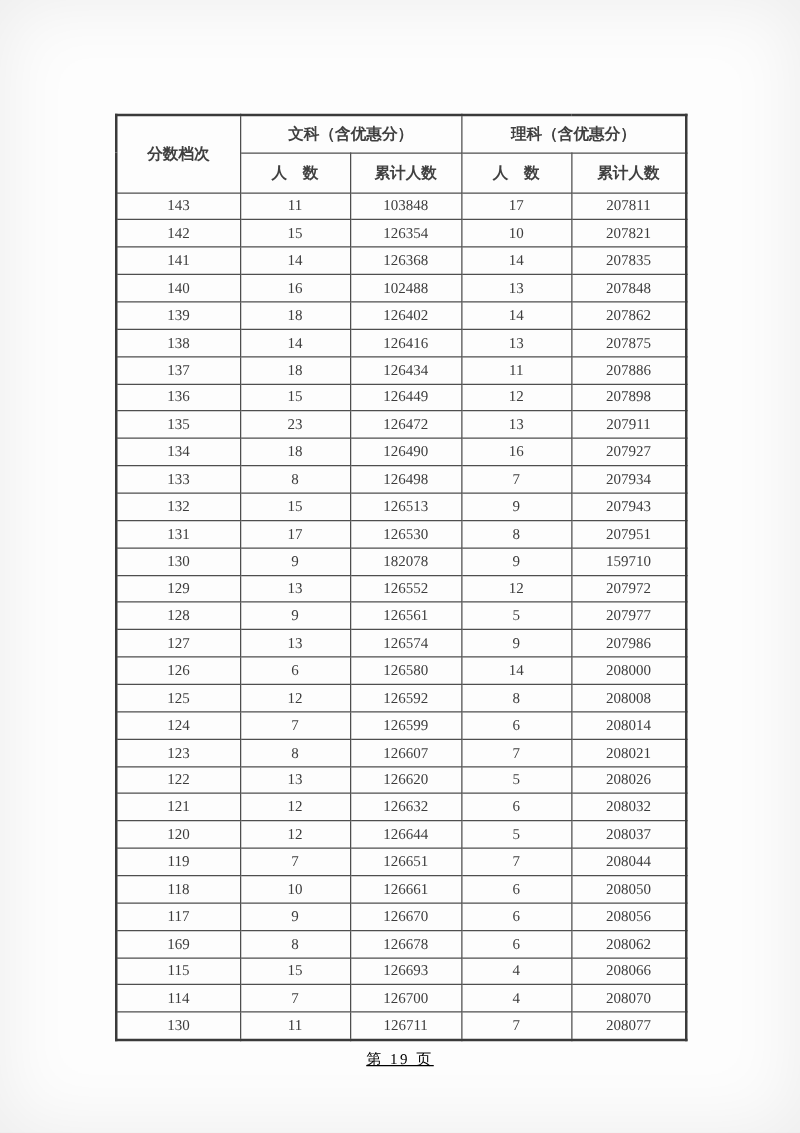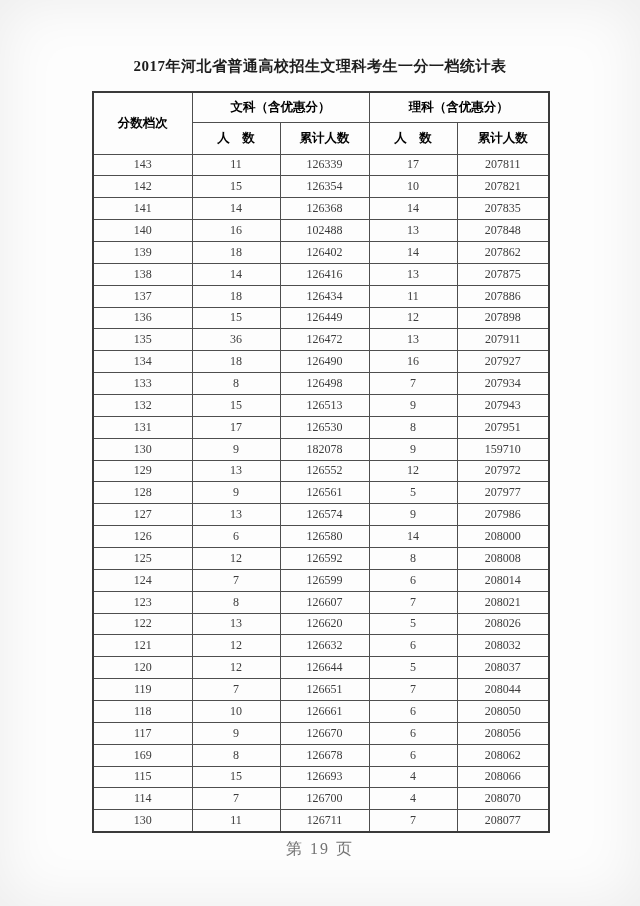--- a/index.html
+++ b/index.html
@@ -39,47 +39,47 @@
     border: 1px solid #4e4e4e;
     text-align: center;
     vertical-align: middle;
     overflow: hidden;
     white-space: nowrap;
   }
   table.stats { border: 2px solid #3a3a3a; }
   thead th {
     font-size: 12.5px;
     font-weight: bold;
-    color: #000000;
+    color: #404040;
   }
   tr.group-row th { height: 30px; }
   tr.sub-row th { height: 32px; }
   tbody td {
     height: 21.87px;
     font-size: 12px;
     font-weight: normal;
     color: #3d3d3d;
   }
   .page-footer {
     position: absolute;
     top: 839px;
     left: 0;
     width: 640px;
     text-align: center;
-    font-size: 16px;
-    color: #737373;
+    font-size: 12px;
+    color: #000000;
     letter-spacing: 2px;
+    text-decoration: underline;
   }
 </style>
 </head>
 <body>
 
 <div class="page">
 
-  <div class="doc-title">2017年河北省普通高校招生文理科考生一分一档统计表</div>
 
   <table class="stats">
     <colgroup>
       <col style="width:99px">
       <col style="width:88px">
       <col style="width:89px">
       <col style="width:88px">
       <col style="width:92px">
     </colgroup>
     <thead>
@@ -92,21 +92,21 @@
         <th>人　数</th>
         <th>累计人数</th>
         <th>人　数</th>
         <th>累计人数</th>
       </tr>
     </thead>
     <tbody id="table-body">
         <tr>
           <td>143</td>
           <td>11</td>
-          <td>126339</td>
+          <td>103848</td>
           <td>17</td>
           <td>207811</td>
         </tr>
         <tr>
           <td>142</td>
           <td>15</td>
           <td>126354</td>
           <td>10</td>
           <td>207821</td>
         </tr>
@@ -147,21 +147,21 @@
         </tr>
         <tr>
           <td>136</td>
           <td>15</td>
           <td>126449</td>
           <td>12</td>
           <td>207898</td>
         </tr>
         <tr>
           <td>135</td>
-          <td>36</td>
+          <td>23</td>
           <td>126472</td>
           <td>13</td>
           <td>207911</td>
         </tr>
         <tr>
           <td>134</td>
           <td>18</td>
           <td>126490</td>
           <td>16</td>
           <td>207927</td>

